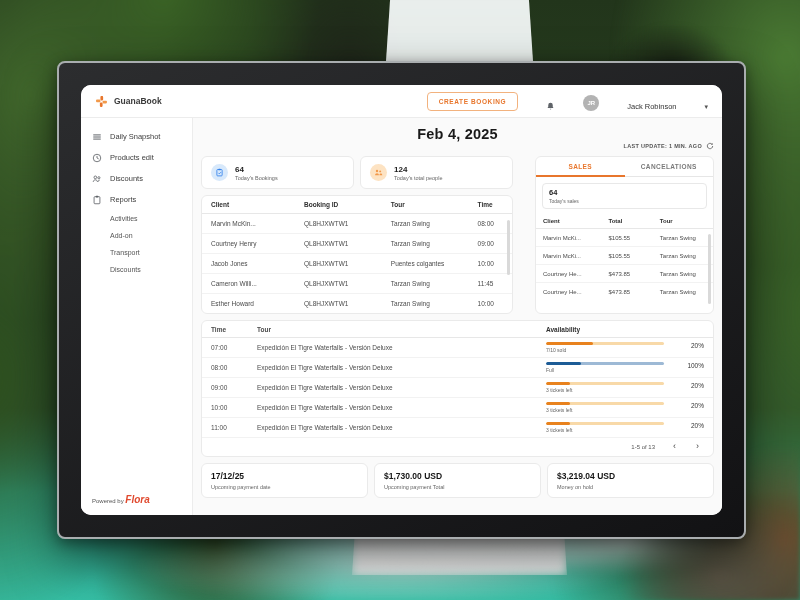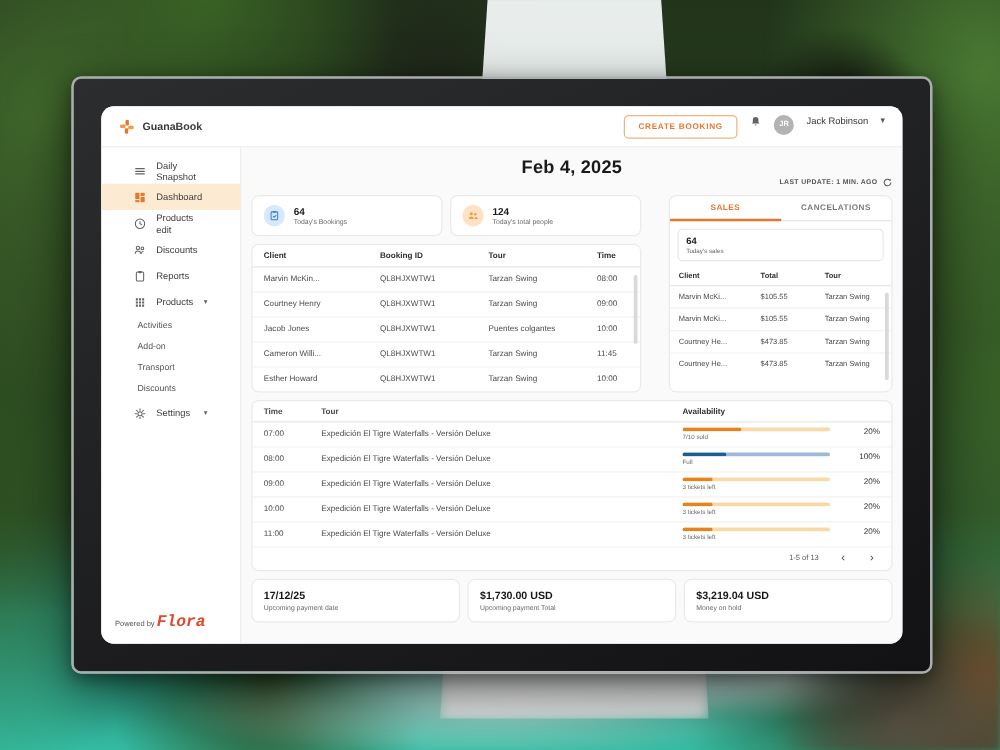--- a/index.html
+++ b/index.html
@@ -35,41 +35,41 @@
     background:linear-gradient(155deg,#2c2d2f,#121214); border:2px solid #a9adaf; border-radius:8px;
     box-shadow:0 22px 48px rgba(0,0,0,.55), 0 4px 14px rgba(0,0,0,.4); }
   .screen { position:absolute; left:22px; top:22px; right:22px; bottom:22px; background:#fff;
     border-radius:10px; overflow:hidden; display:flex; flex-direction:column; color:#333; }
 
   
   .topbar { height:33px; flex:0 0 33px; display:flex; align-items:center; padding:0 14px;
     border-bottom:1px solid #ececec; background:#fff; }
   .brand { display:flex; align-items:center; gap:6px; }
   .brand-name { font-size:8.5px; font-weight:bold; color:#3a3a3a; }
-  .topbar-right { margin-left:auto; display:flex; align-items:flex-start; gap:10px; }
+  .topbar-right { margin-left:auto; display:flex; align-items:flex-end; gap:28px; }
   .create-btn { font-family:inherit; font-size:6.5px; font-weight:bold; letter-spacing:.6px; color:#e8762c;
     background:#fff; border:1px solid #f2b27e; border-radius:4px; padding:5px 11px; cursor:pointer; }
   .avatar { width:16px; height:16px; border-radius:50%; background:#b3b3b3; color:#fff; font-size:6px;
     font-weight:bold; display:flex; align-items:center; justify-content:center; }
   .user-name { font-size:7.5px; color:#333; }
   .caret { font-size:7px; color:#555; }
 
   .app-body { flex:1; display:flex; min-height:0; }
 
   
   .sidebar { width:112px; flex:0 0 112px; border-right:1px solid #ececec; background:#fff;
     padding-top:8px; position:relative; }
-  .nav-item { height:21px; display:flex; align-items:center; gap:8px; padding:0 26px;
+  .nav-item { height:21px; display:flex; align-items:center; gap:8px; padding:0 11px;
     font-size:7.5px; color:#3d3d3d; cursor:pointer; }
   .nav-item.active { background:#fcead3; }
   .nav-item .icn { width:10px; height:10px; flex:0 0 10px; display:flex; align-items:center; justify-content:center; }
   .nav-item .exp { margin-left:auto; font-size:6px; color:#666; }
   .nav-sub { height:17px; display:flex; align-items:center; padding:0 11px 0 29px; font-size:7px; color:#555; cursor:pointer; }
   .powered { position:absolute; left:11px; bottom:10px; font-size:6px; color:#555; }
-  .powered b { color:#e04a2f; font-family:Liberation Mono, monospace; font-style:italic; font-size:13px; }
+  .powered b { color:#e04a2f; font-family:Liberation Sans, sans-serif; font-style:italic; font-size:10px; }
 
   
   .main { flex:1; background:#fafafa; padding:8px 8px 9px 8px; display:flex; flex-direction:column; gap:6px; min-width:0; }
   .title-row { display:flex; align-items:center;flex-direction:column; }
   .page-title { font-size:14.5px; font-weight:bold; color:#1a1a1a; letter-spacing:.2px; }
   .last-update { margin-left:auto; display:flex; align-items:center; gap:4px; font-size:5.5px; color:#555; letter-spacing:.3px; font-weight:bold; }
 
   .card { background:#fff; border:1px solid #eaeaea; border-radius:6px; }
   .grid { display:flex; gap:22px; }
   .col-left { width:312px; flex:0 0 312px; display:flex; flex-direction:column; gap:6px; }
@@ -162,31 +162,20 @@
 
         <nav class="sidebar">
           <div class="nav-item">
             <span class="icn">
               <svg class="ic" width="10" height="10" viewBox="0 0 24 24">
                   <path d="M3 7h18M3 12h18M3 17h18" stroke="#5f6368" stroke-width="2.4" fill="none"></path>
                 </svg>
             </span>
             <span>Daily Snapshot</span>
           </div>
-          <div class="nav-item active">
-            <span class="icn">
-              <svg class="ic" width="10" height="10" viewBox="0 0 24 24">
-                <rect x="3" y="3" width="8" height="12" fill="#e8762c"></rect>
-                  <rect x="13" y="3" width="8" height="6" fill="#e8762c"></rect>
-                <rect x="13" y="11" width="8" height="10" fill="#e8762c"></rect>
-                  <rect x="3" y="17" width="8" height="4" fill="#e8762c"></rect>
-              </svg>
-            </span>
-            <span>Dashboard</span>
-          </div>
           <div class="nav-item">
             <span class="icn">
               <svg class="ic" width="10" height="10" viewBox="0 0 24 24">
                   <circle cx="12" cy="12" r="9" stroke="#5f6368" stroke-width="2" fill="none"></circle>
                   <path d="M12 7v5l4 2" stroke="#5f6368" stroke-width="2" fill="none"></path>
                 </svg>
             </span>
             <span>Products edit</span>
           </div>
           <div class="nav-item">
@@ -201,51 +190,32 @@
           </div>
           <div class="nav-item">
             <span class="icn">
               <svg class="ic" width="10" height="10" viewBox="0 0 24 24">
                   <rect x="5" y="4" width="14" height="17" rx="2" stroke="#5f6368" stroke-width="2" fill="none"></rect>
                   <rect x="9" y="2" width="6" height="4" rx="1" fill="#5f6368"></rect>
                 </svg>
             </span>
             <span>Reports</span>
           </div>
-          <div class="nav-item">
-            <span class="icn">
-              <svg class="ic" width="10" height="10" viewBox="0 0 24 24">
-                  <path d="M4 4h4v4H4zM10 4h4v4h-4zM16 4h4v4h-4zM4 10h4v4H4zM10 10h4v4h-4zM16 10h4v4h-4zM4 16h4v4H4zM10 16h4v4h-4zM16 16h4v4h-4z" fill="#5f6368"></path>
-                </svg>
-            </span>
-            <span>Products</span>
-            <span class="exp">▾</span>
-          </div>
           <div class="nav-sub">
               <span>Activities</span>
             </div>
           <div class="nav-sub">
               <span>Add-on</span>
             </div>
           <div class="nav-sub">
               <span>Transport</span>
             </div>
           <div class="nav-sub">
               <span>Discounts</span>
             </div>
-          <div class="nav-item">
-            <span class="icn">
-              <svg class="ic" width="10" height="10" viewBox="0 0 24 24">
-                  <circle cx="12" cy="12" r="4" stroke="#5f6368" stroke-width="2" fill="none"></circle>
-                  <path d="M12 2v4M12 18v4M2 12h4M18 12h4M4.9 4.9l2.8 2.8M16.3 16.3l2.8 2.8M19.1 4.9l-2.8 2.8M7.7 16.3l-2.8 2.8" stroke="#5f6368" stroke-width="2"></path>
-                </svg>
-            </span>
-            <span>Settings</span>
-            <span class="exp">▾</span>
-          </div>
           <div class="powered">
             <span>Powered by</span>
             <b>Flora</b>
           </div>
         </nav>
 
         <main class="main">
           <div class="title-row">
             <h1 class="page-title">Feb 4, 2025</h1>
             <div class="last-update">

